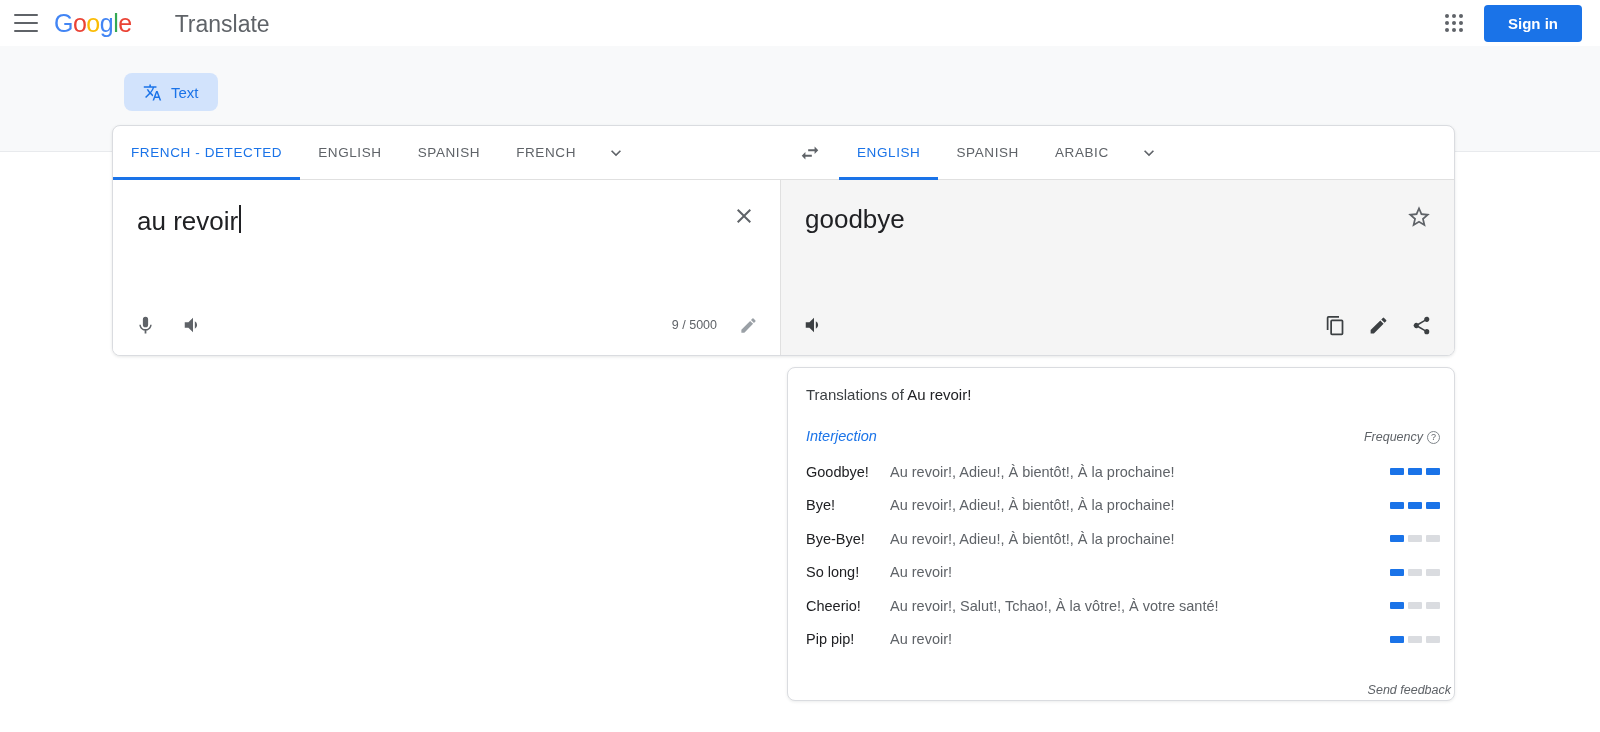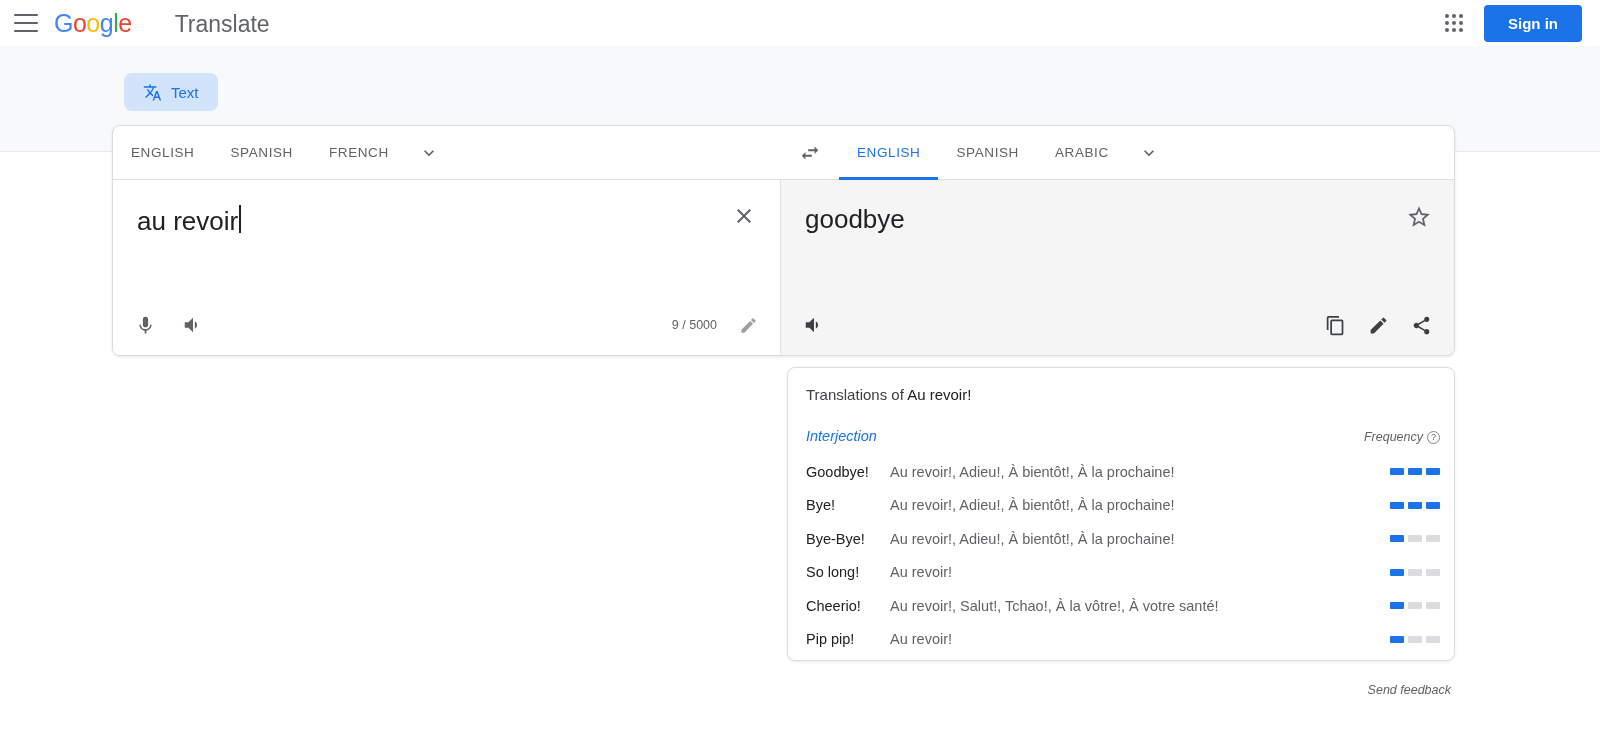--- a/index.html
+++ b/index.html
@@ -137,21 +137,21 @@
     text-align: center;
   }
   .foot-left { display: flex; align-items: center; gap: 26px; }
   .foot-right { margin-left: auto; display: flex; align-items: center; gap: 22px; }
   .icon-btn { cursor: pointer; display: flex; align-items: center; justify-content: center; }
   .charcount { font-size: 12.5px; color: #5f6368; font-family: "Liberation Sans", sans-serif; }
 
   
   .trcard {
     position: absolute; left: 787px; top: 367px;
-    width: 668px; height: 294px;
+    width: 668px; height: 334px;
     background: #fff;
     border: 1px solid #dadce0;
     border-radius: 8px;
     box-shadow: 0 1px 3px rgba(60,64,67,.10);
   }
   .tr-title {
     position: absolute; left: 18px; top: 18px;
     font-size: 15px; color: #3c4043;
     font-family: "Liberation Sans", sans-serif;
   }
@@ -239,20 +239,21 @@
       </svg>
       <span>Text</span>
     </div>
   </div>
 </div>
 
 <div class="translator">
 
   <div class="lang-bar">
     <div class="lang-side src">
+      <div class="lang-tab sel">FRENCH - DETECTED</div>
       <div class="lang-tab">ENGLISH</div>
       <div class="lang-tab">SPANISH</div>
       <div class="lang-tab">FRENCH</div>
       <div class="chev">
         <svg width="20" height="20" viewBox="0 0 24 24">
             <path fill="#5f6368" d="M7.41 8.59 12 13.17l4.59-4.58L18 10l-6 6-6-6z"></path>
           </svg>
       </div>
     </div>
 

